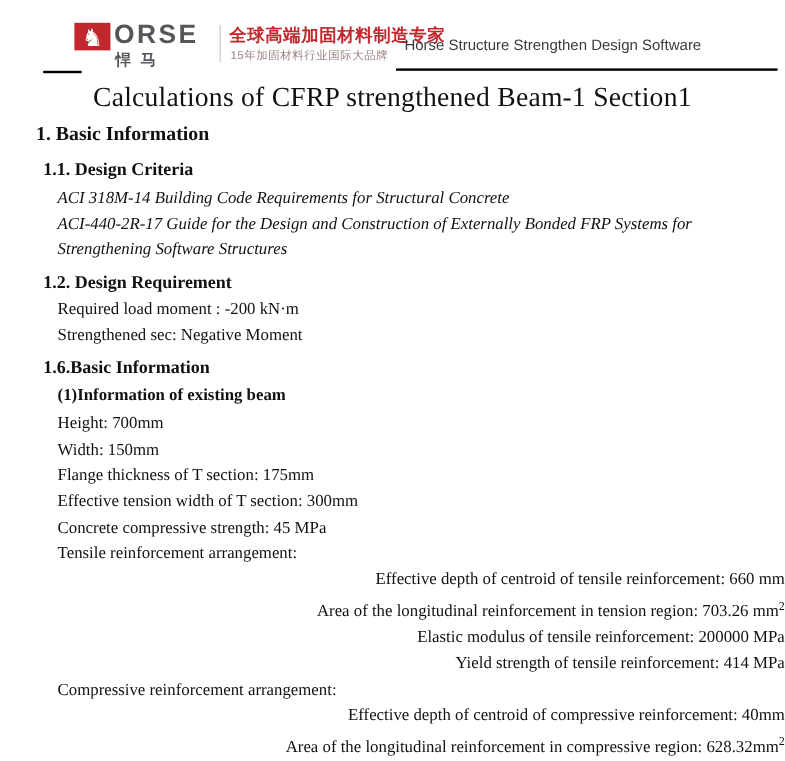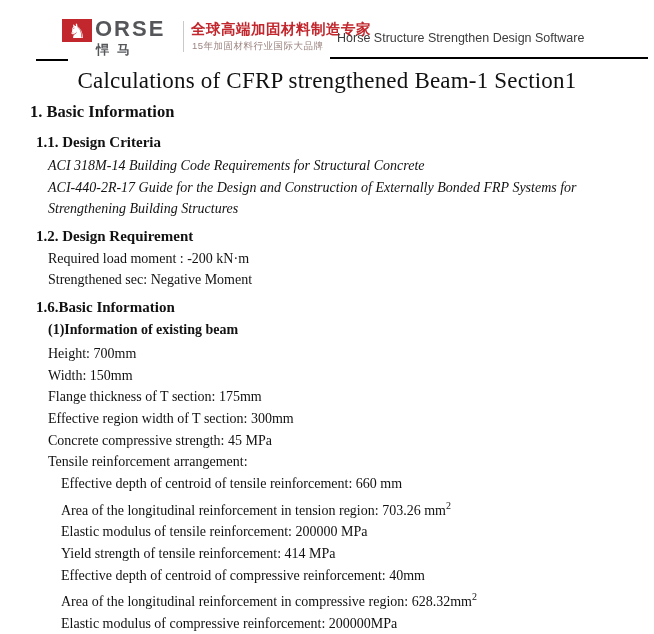--- a/index.html
+++ b/index.html
@@ -68,21 +68,21 @@
     font-size:23px;font-weight:normal;
     letter-spacing:0.2px;
   }
   
   .h-level1{font-size:16.5px;font-weight:bold;margin:8px 0 12px 30px;}
   .h-level2{font-size:15px;font-weight:bold;margin:8px 0 0 36px;}
   .sub-head{font-size:14px;font-weight:bold;margin:3px 0 0 48px;line-height:21px;}
   .text-block{margin:3px 0 0 48px;font-size:14px;line-height:21.7px;}
   .text-block.italic{font-style:italic;margin-top:4px;line-height:21.5px;}
   .line{white-space:nowrap;}
-  .line.indent1{padding-left:13px;}
+  .line.indent1{padding-left:13px;text-align:right;}
   sup{font-size:10px;}
 </style>
 </head>
 <body>
 
 <div class="header">
   <div class="logo-knight">
     <span>♞</span>
   </div>
   <div class="logo-letters">ORSE</div>
@@ -96,39 +96,40 @@
 </div>
 
 <div class="doc-title">Calculations of CFRP strengthened Beam-1 Section1</div>
 
 <div class="h-level1">1. Basic Information</div>
 
 <div class="h-level2">1.1. Design Criteria</div>
 <div class="text-block italic">
   <div class="line">ACI 318M-14 Building Code Requirements for Structural Concrete</div>
   <div class="line">ACI-440-2R-17 Guide for the Design and Construction of Externally Bonded FRP Systems for</div>
-  <div class="line">Strengthening Building Structures</div>
+  <div class="line">Strengthening Software Structures</div>
 </div>
 
 <div class="h-level2">1.2. Design Requirement</div>
 <div class="text-block">
   <div class="line">Required load moment : -200 kN·m</div>
   <div class="line">Strengthened sec: Negative Moment</div>
 </div>
 
 <div class="h-level2">1.6.Basic Information</div>
 <div class="sub-head">(1)Information of existing beam</div>
 
 <div class="text-block">
   <div class="line"><span>Height: 700mm</span></div>
   <div class="line"><span>Width: 150mm</span></div>
   <div class="line"><span>Flange thickness of T section: 175mm</span></div>
-  <div class="line"><span>Effective region width of T section: 300mm</span></div>
+  <div class="line"><span>Effective tension width of T section: 300mm</span></div>
   <div class="line"><span>Concrete compressive strength: 45 MPa</span></div>
   <div class="line"><span>Tensile reinforcement arrangement:</span></div>
   <div class="line indent1"><span>Effective depth of centroid of tensile reinforcement: 660 mm</span></div>
   <div class="line indent1"><span>Area of the longitudinal reinforcement in tension region: 703.26 mm</span><sup>2</sup></div>
   <div class="line indent1"><span>Elastic modulus of tensile reinforcement: 200000 MPa</span></div>
   <div class="line indent1"><span>Yield strength of tensile reinforcement: 414 MPa</span></div>
+  <div class="line"><span>Compressive reinforcement arrangement:</span></div>
   <div class="line indent1"><span>Effective depth of centroid of compressive reinforcement: 40mm</span></div>
   <div class="line indent1"><span>Area of the longitudinal reinforcement in compressive region: 628.32mm</span><sup>2</sup></div>
   <div class="line indent1"><span>Elastic modulus of compressive reinforcement: 200000MPa</span></div>
 </div>
 
 </body></html>

